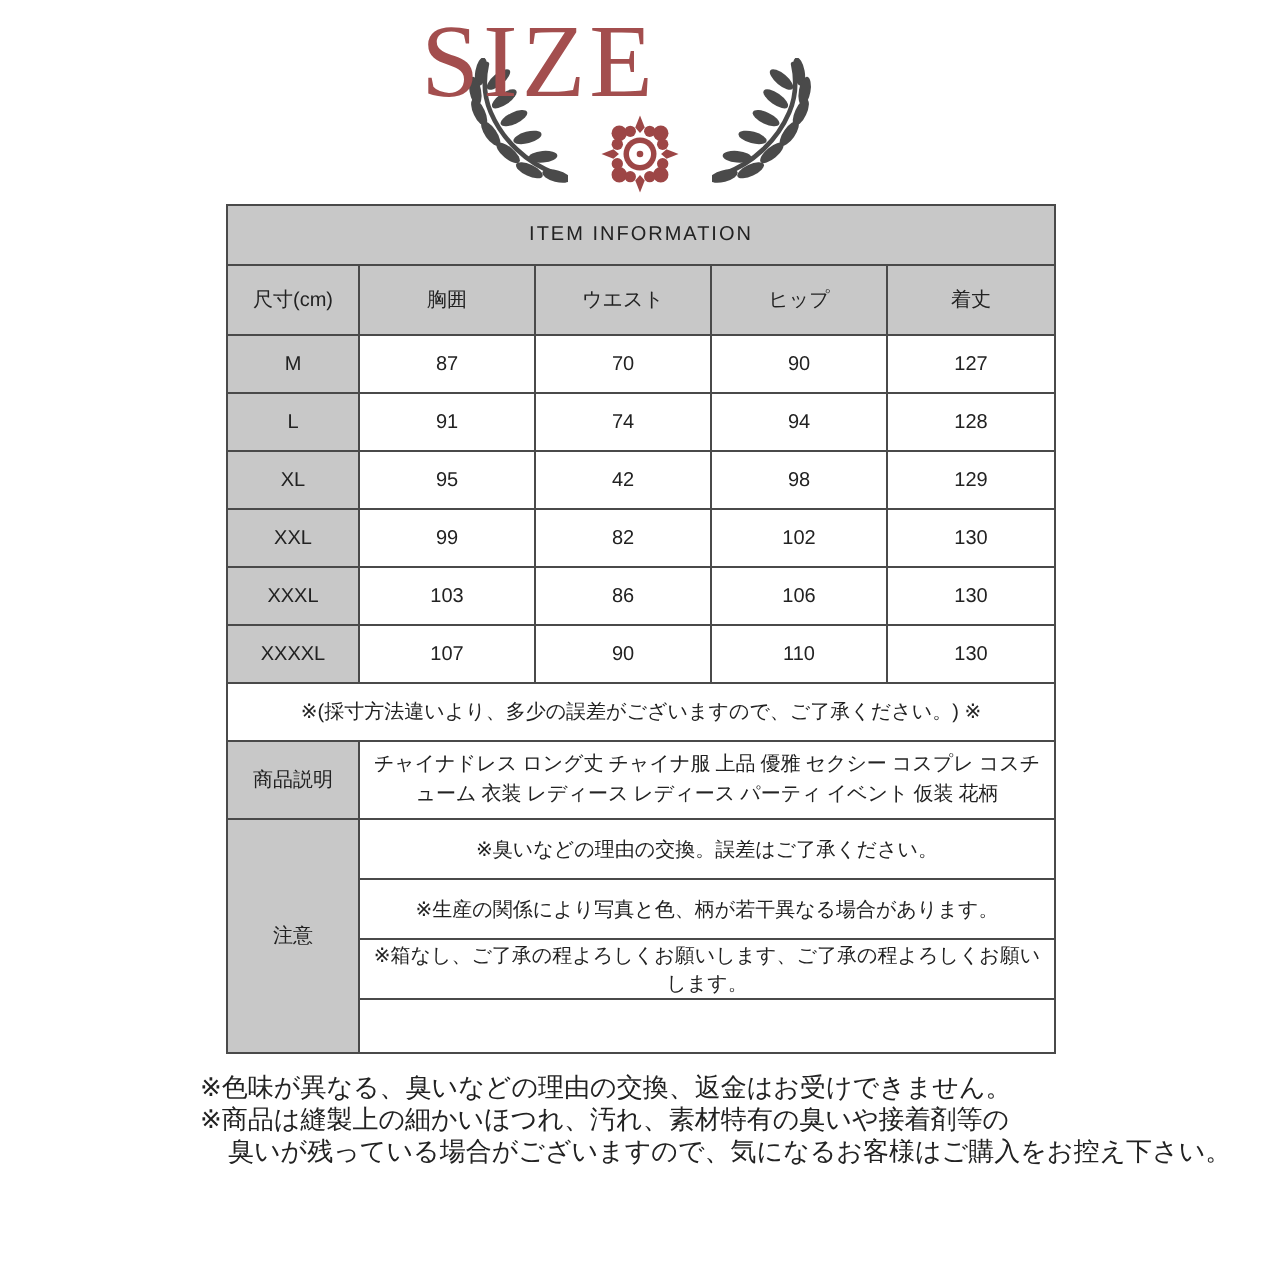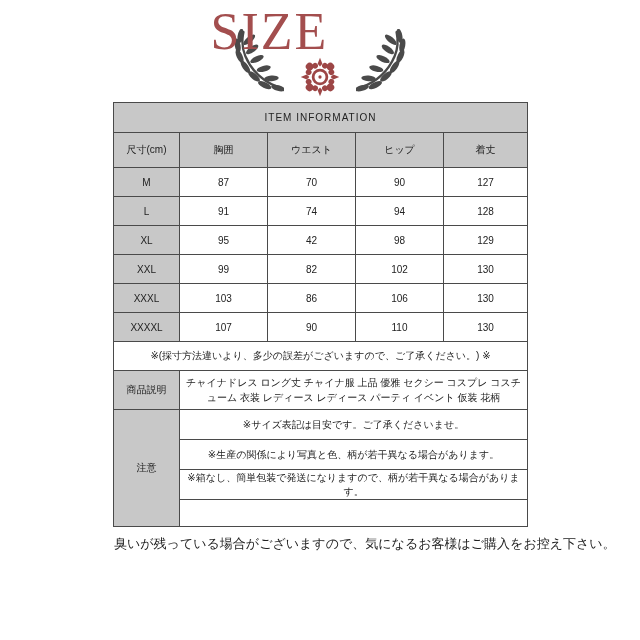--- a/index.html
+++ b/index.html
@@ -26,21 +26,21 @@
   }
   table.size-table td{
     border:1px solid #4a4a4a;text-align:center;vertical-align:middle;
     padding:0 3px;overflow:hidden;
   }
   td.g{background:#c8c8c8;}
   tr.h-title{height:30px;}
   tr.h-cols{height:35px;}
   tr.h-size{height:29px;}
   tr.h-note{height:29px;}
-  tr.h-desc{height:39px;}
+  tr.h-desc{height:39px;font-family:Liberation Serif, serif;}
   tr.h-caution{height:30px;}
   tr.h-empty{height:27px;}
   .tbl-title{letter-spacing:1px;font-size:10px;}
   td.left{text-align:left;padding-left:10px;}
   td.desc-text{line-height:1.55;padding:2px 6px;}
   
   .footer{
     position:absolute;left:100px;top:536px;width:470px;
     font-size:13px;line-height:16px;color:#222;
   }
@@ -188,29 +188,31 @@
   </tr>
   <tr class="h-note">
     <td colspan="5">※(採寸方法違いより、多少の誤差がございますので、ご了承ください。) ※</td>
   </tr>
   <tr class="h-desc">
     <td class="g">商品説明</td>
     <td colspan="4" class="desc-text">チャイナドレス ロング丈 チャイナ服 上品 優雅 セクシー コスプレ コスチューム 衣装 レディース レディース パーティ イベント 仮装 花柄</td>
   </tr>
   <tr class="h-caution">
     <td class="g" rowspan="4">注意</td>
-    <td colspan="4" class="left">※サイズ表記は目安です。ご了承くださいませ。</td>
+    <td colspan="4" class="left">※臭いなどの理由の交換。誤差はご了承ください。</td>
   </tr>
   <tr class="h-caution">
     <td colspan="4" class="left">※生産の関係により写真と色、柄が若干異なる場合があります。</td>
   </tr>
   <tr class="h-caution">
-    <td colspan="4" class="left">※箱なし、簡単包装で発送になりますので、柄が若干異なる場合があります。</td>
+    <td colspan="4" class="left">※箱なし、ご了承の程よろしくお願いします、ご了承の程よろしくお願いします。</td>
   </tr>
   <tr class="h-empty">
     <td colspan="4"></td>
   </tr>
 </tbody>
   </table>
 
 <div class="footer">
+  <div class="fline">※色味が異なる、臭いなどの理由の交換、返金はお受けできません。</div>
+  <div class="fline">※商品は縫製上の細かいほつれ、汚れ、素材特有の臭いや接着剤等の</div>
   <div class="fline cont">臭いが残っている場合がございますので、気になるお客様はご購入をお控え下さい。</div>
 </div>
 
 </body></html>

